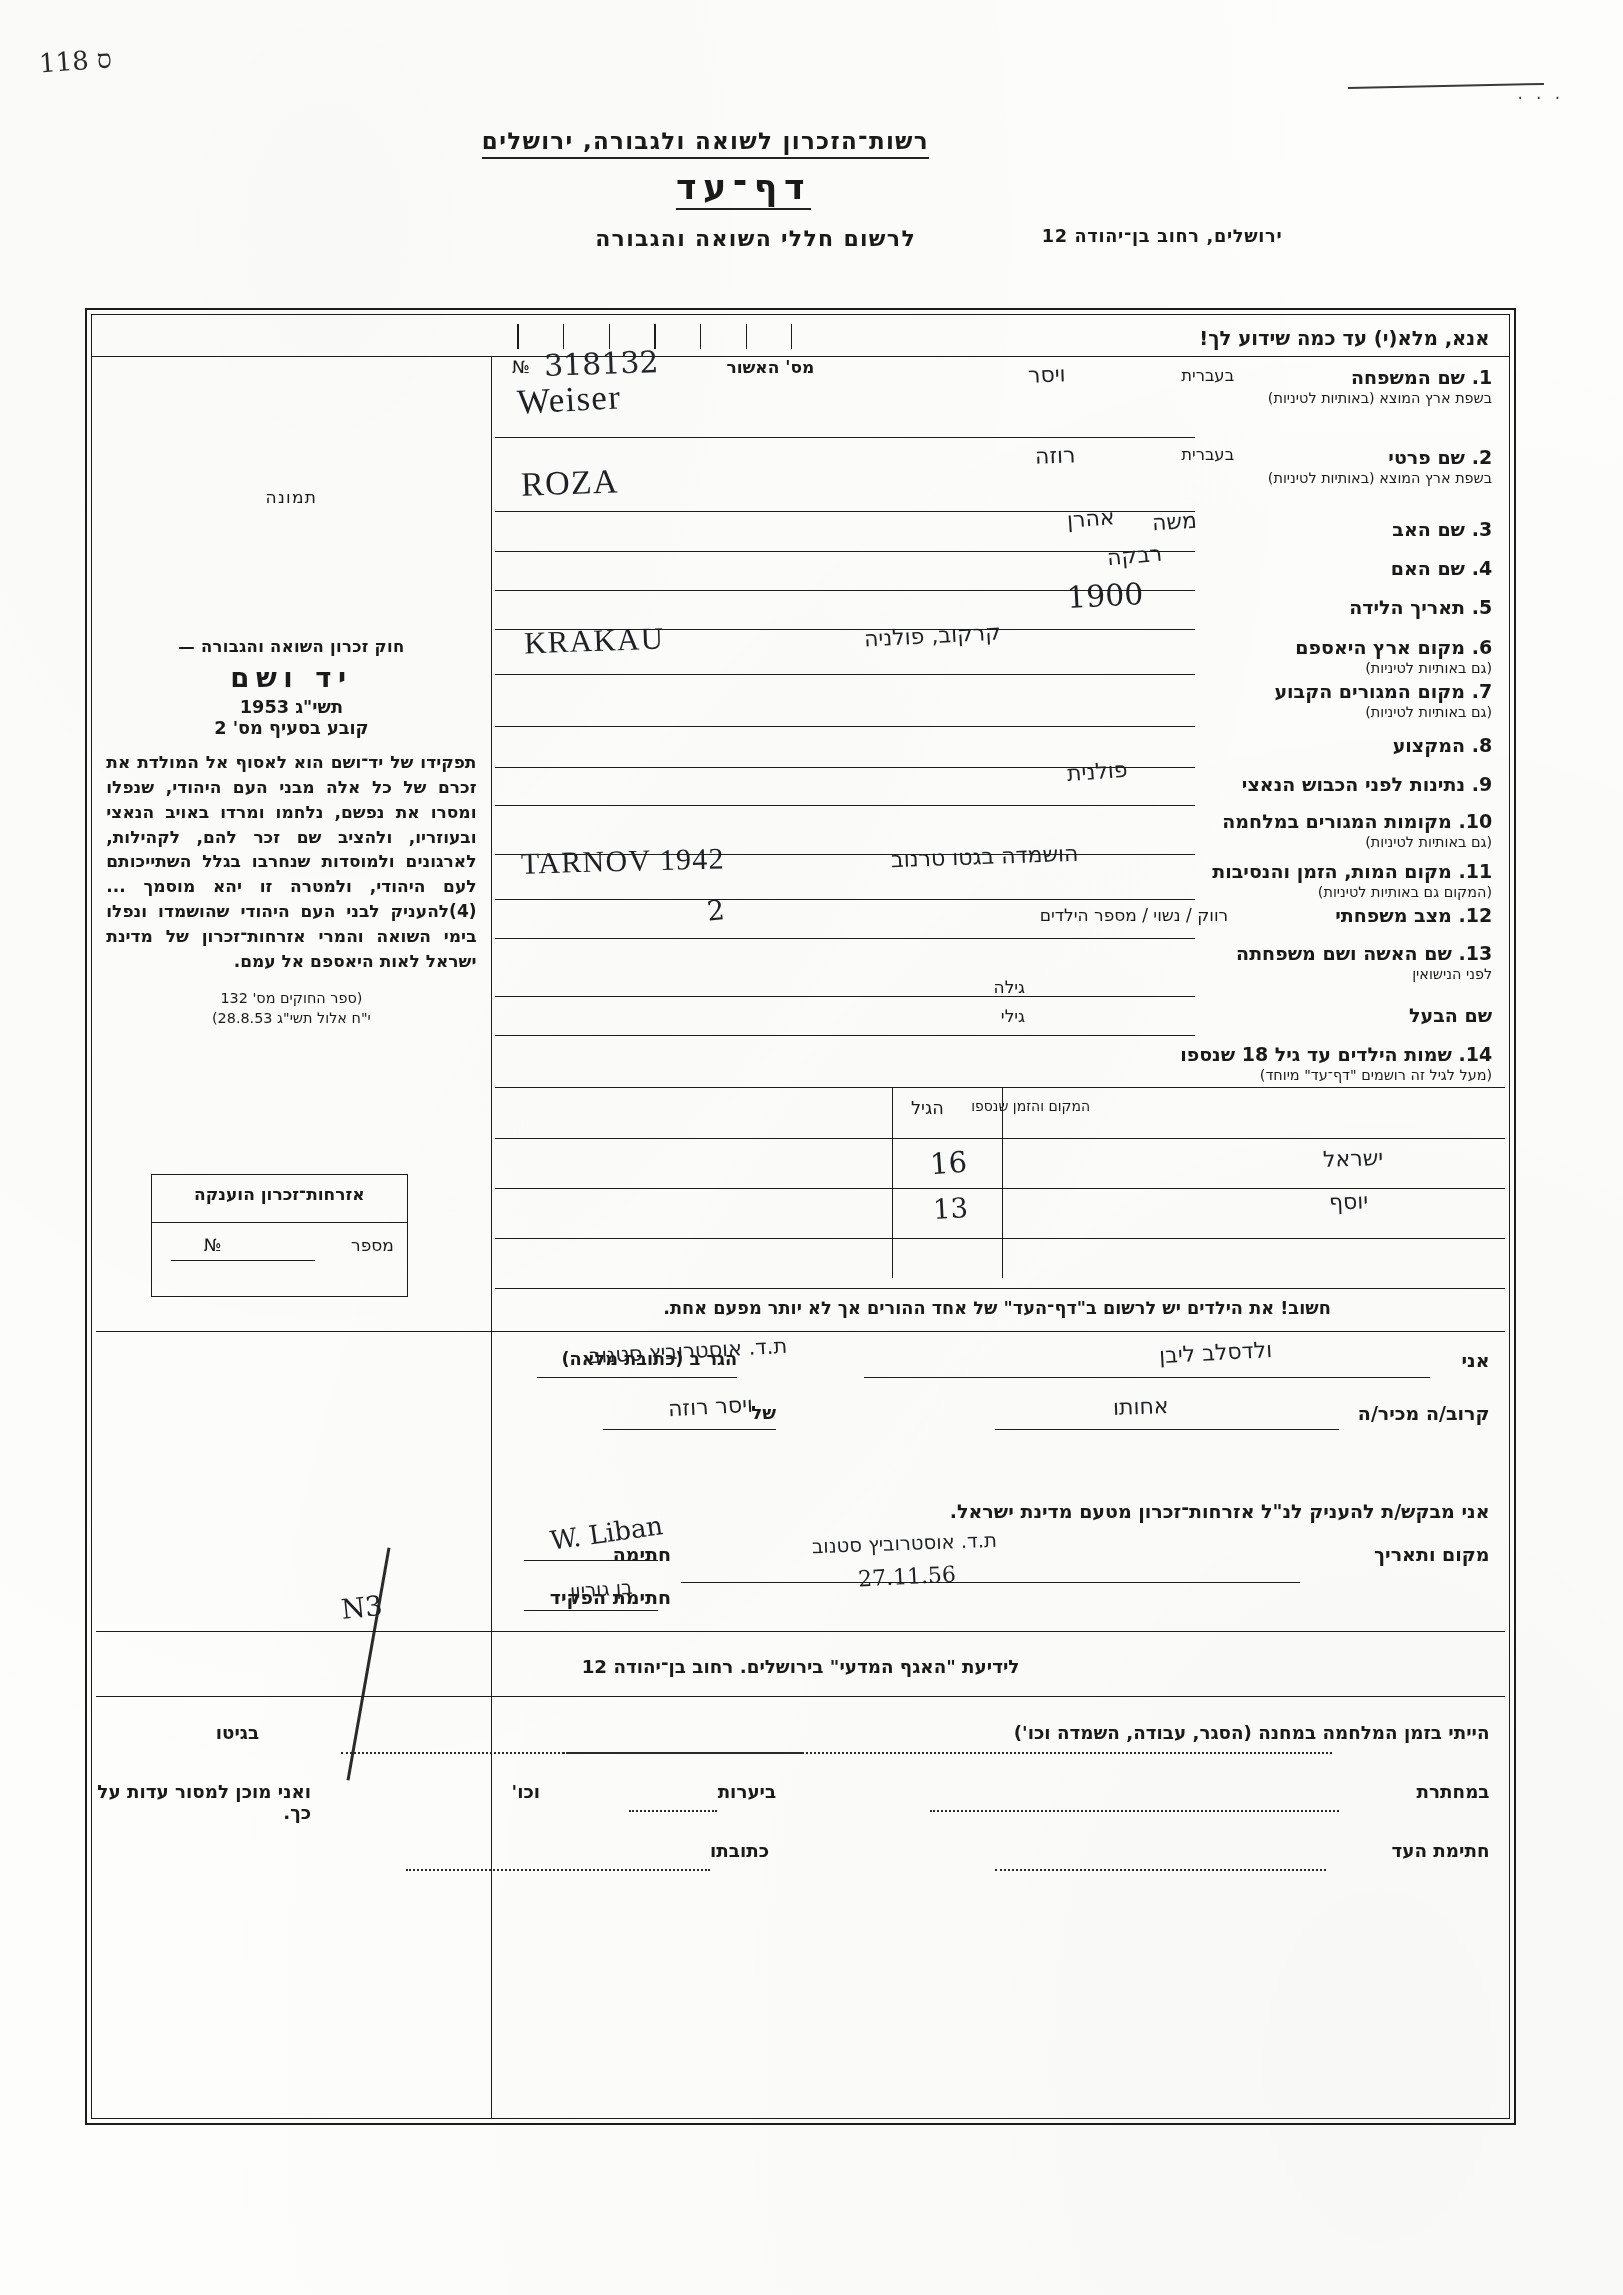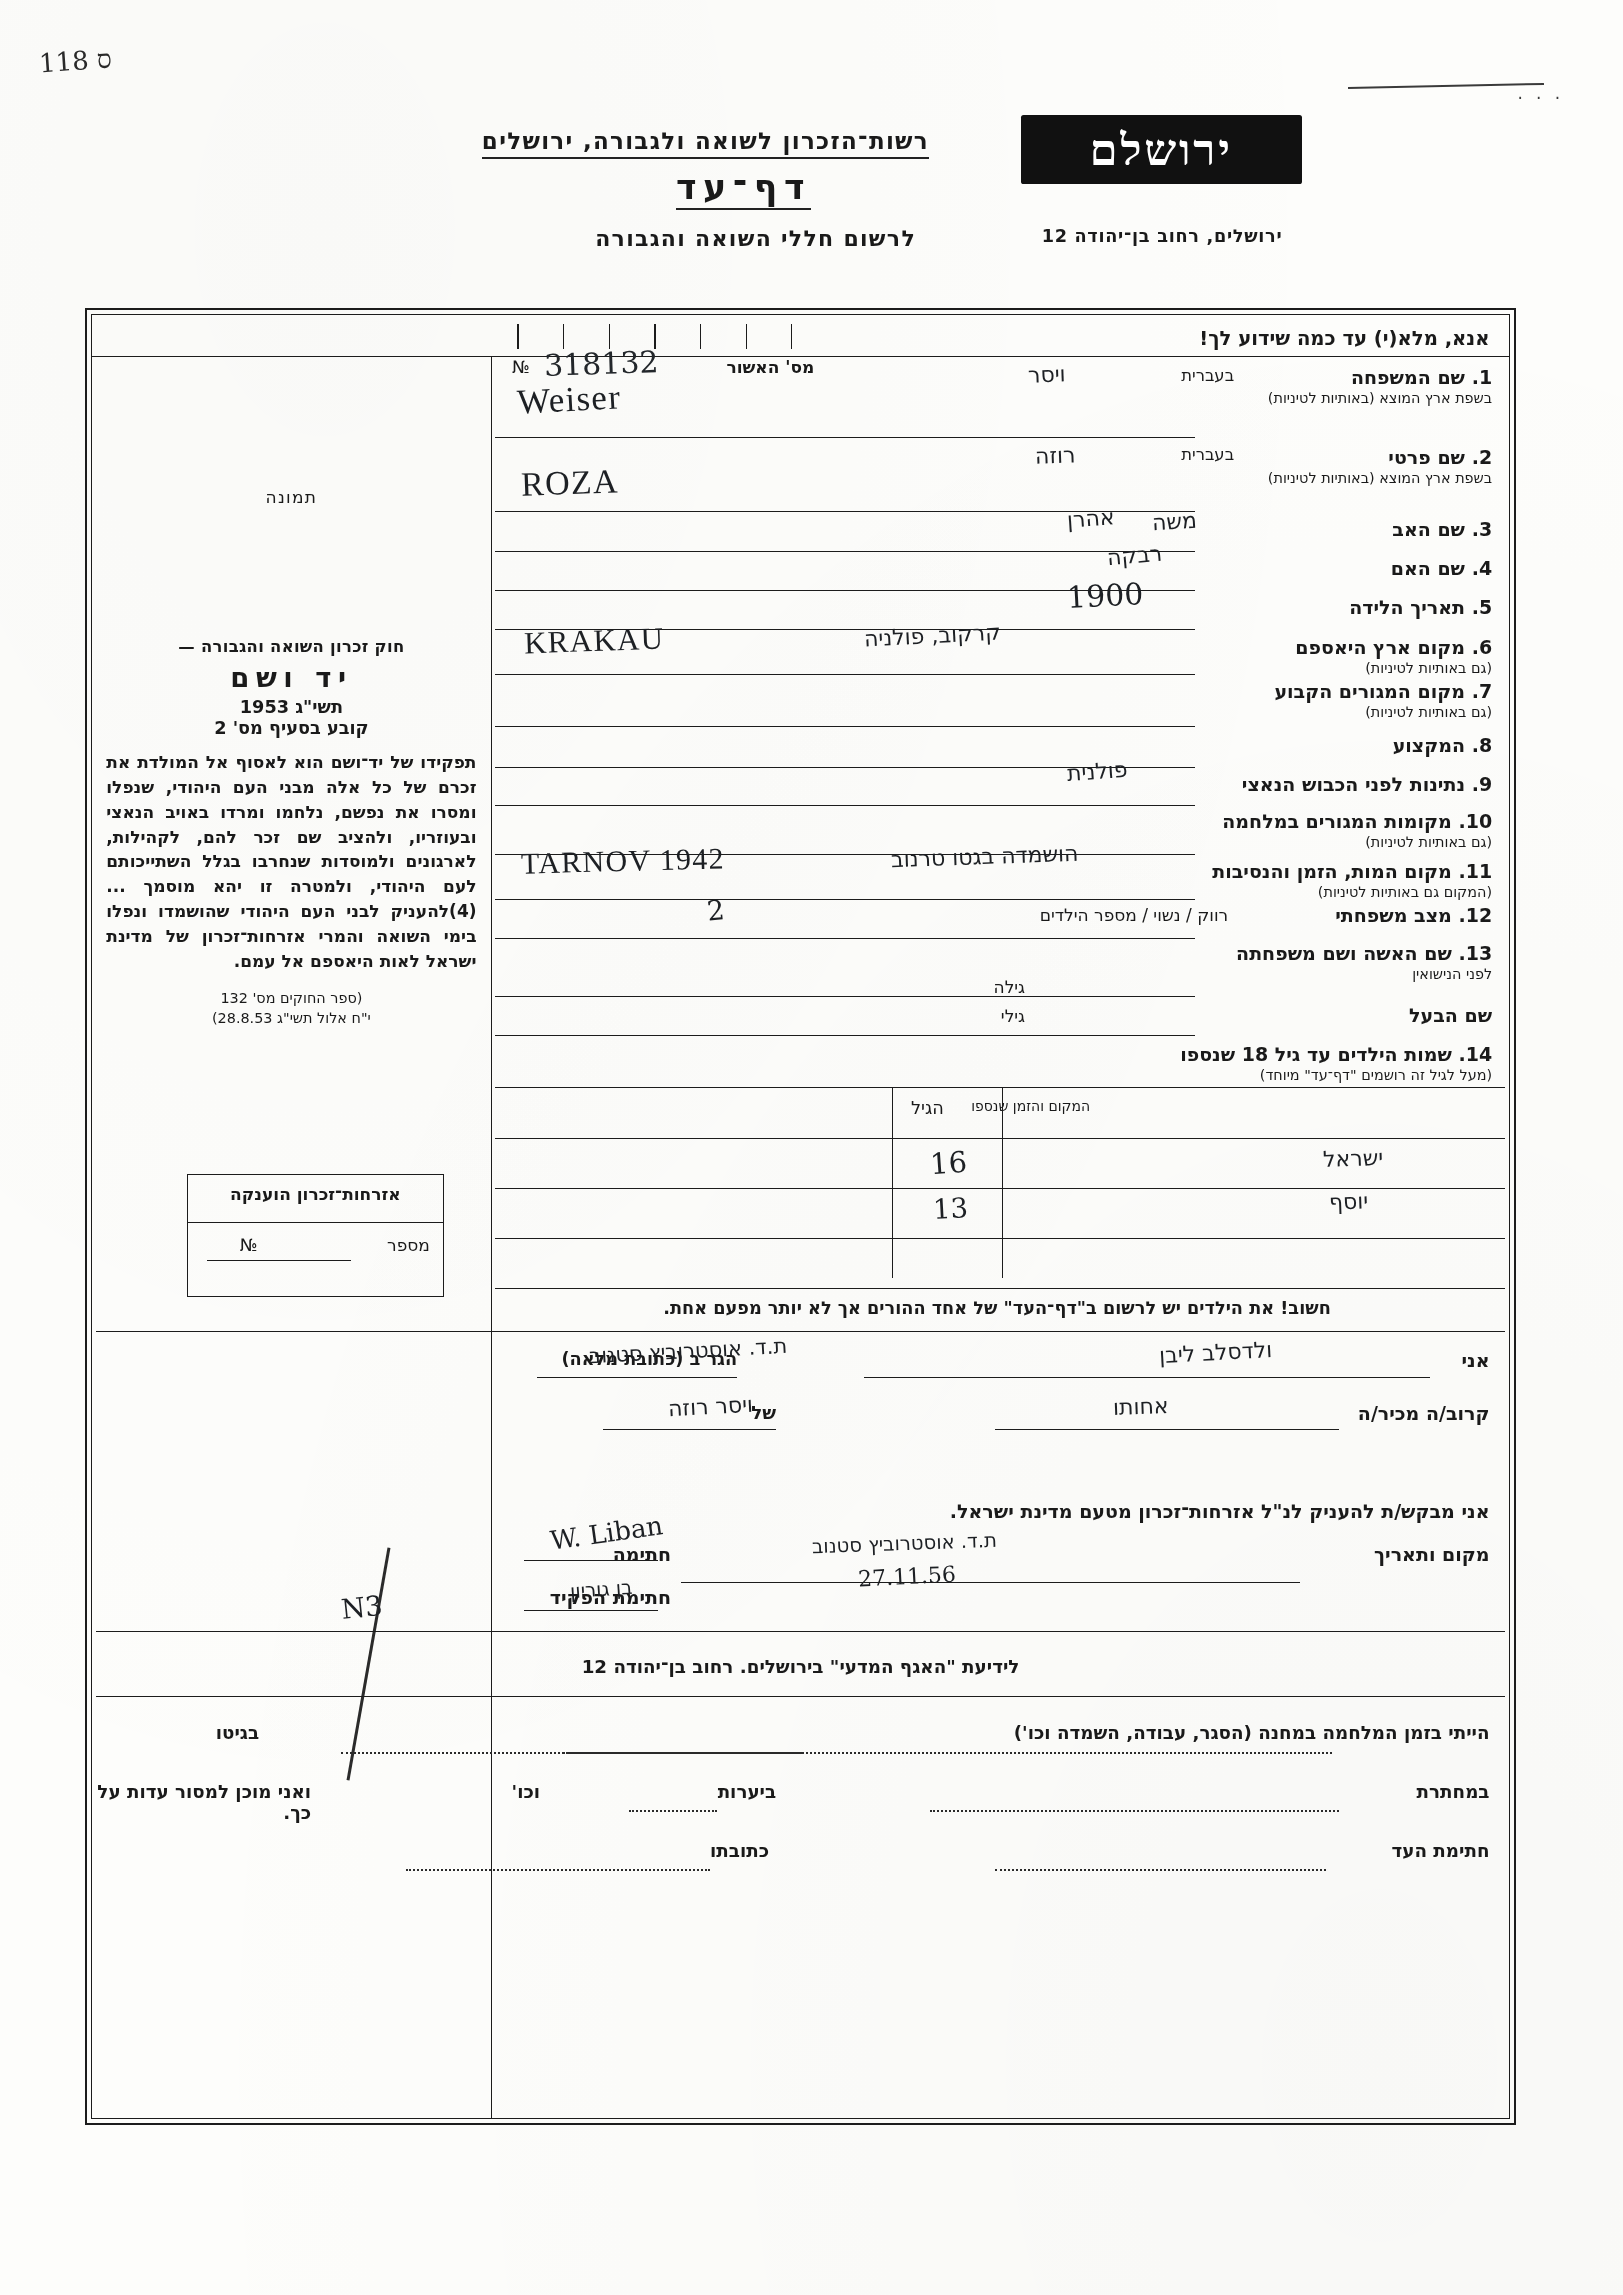--- a/index.html
+++ b/index.html
@@ -227,21 +227,20 @@
     line-height: 1.4;
   }
 
   .citizen-box {
     position: absolute;
     left: 59px;
     top: 818px;
     width: 255px;
     height: 121px;
     border: 1.3px solid #1c1c1c;
-    margin-left: 36px;
   }
   .citizen-box .cb-title {
     position: absolute;
     left: 0; right: 0; top: 9.2px;
     text-align: center;
     direction: rtl;
     font-size: 17px;
     font-weight: bold;
   }
   .citizen-box .cb-sep {
@@ -398,23 +397,20 @@
 <div class="page">
 
   <div class="archive-mark hand">ס 118</div>
   <div class="top-right-scribble"></div>
   <div class="top-right-dots">· · ·</div>
 
   <div class="hdr-line1">רשות־הזכרון לשואה ולגבורה, ירושלים</div>
   <div class="hdr-title">דף־עד</div>
   <div class="hdr-line3">לרשום חללי השואה והגבורה</div>
 
-  <div class="logo-box">
-    <span>ירושלם</span>
-  </div>
   <div class="logo-addr">ירושלים, רחוב בן־יהודה 12</div>
 
   <div class="frame">
     <div class="frame-inner">
 
       <div class="ana-line">אנא, מלא(י) עד כמה שידוע לך!</div>
 
       <div class="hline" style="top:41px;"></div>
 
       <div class="vline" style="left:399px; top:41px; bottom:0;"></div>

